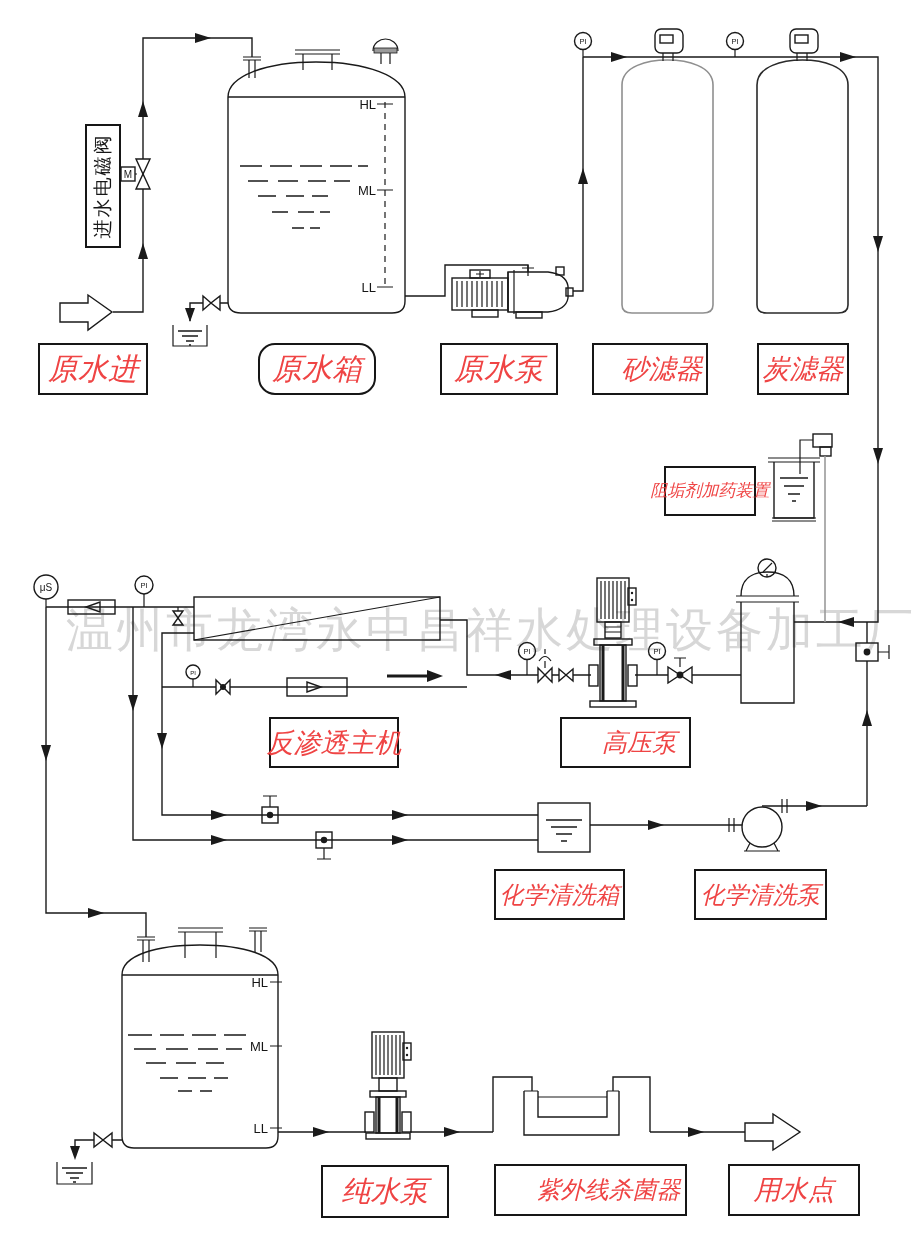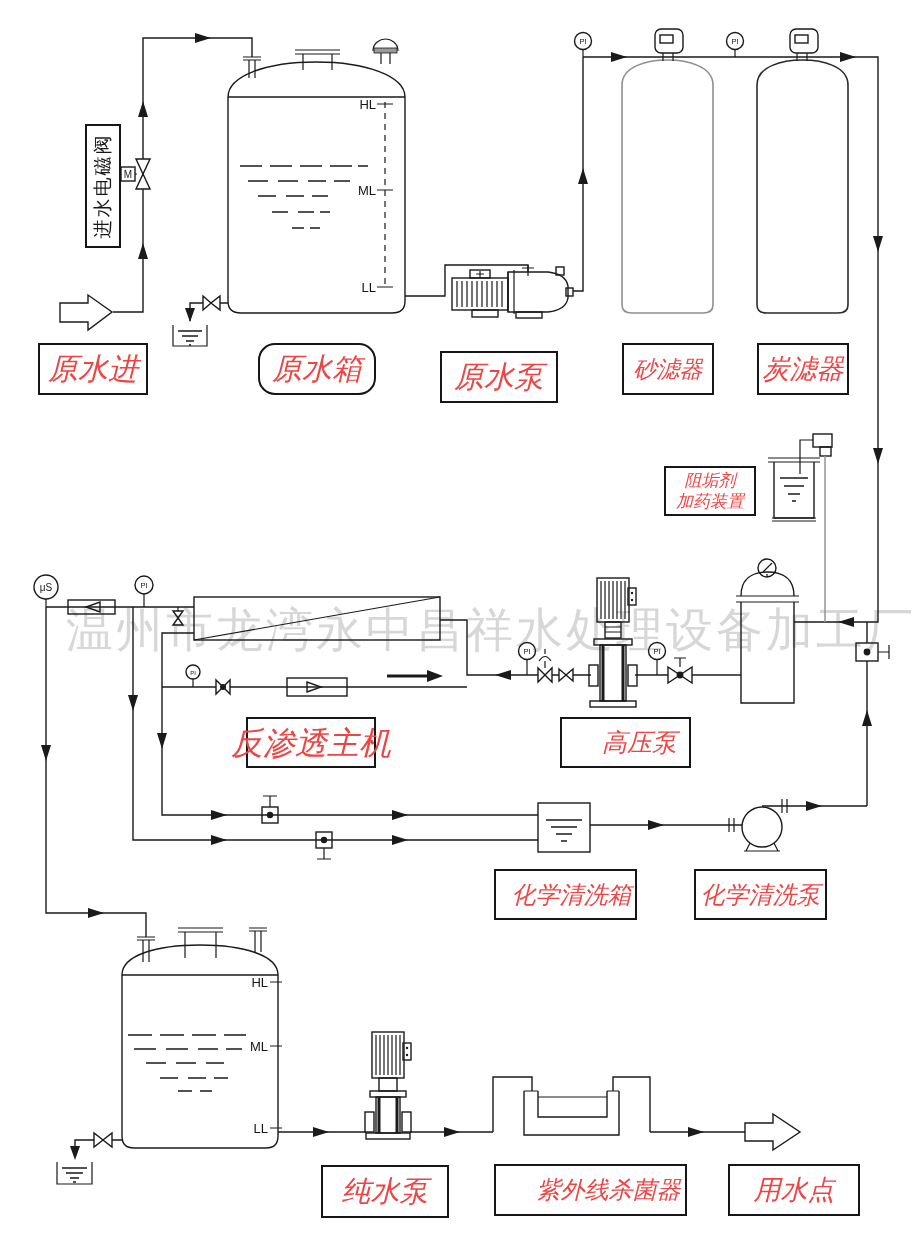--- a/index.html
+++ b/index.html
@@ -8,21 +8,21 @@
   #wm{position:absolute;left:66px;top:599px;z-index:1;font-size:47px;letter-spacing:3px;
       color:#bfbfbf;opacity:.62;white-space:nowrap;font-family:"Liberation Serif",serif;}
   svg{position:absolute;left:0;top:0;z-index:2;}
   .lbl{position:absolute;z-index:3;border:2px solid #161616;background:#ffffff;
        display:flex;align-items:center;justify-content:center;color:#ef4444;
        font-family:"Liberation Serif",serif;white-space:nowrap;font-style:italic;}
   .lbl-v{position:absolute;z-index:3;border:2px solid #161616;background:#fff;color:#161616;
        font-family:"Liberation Serif",serif;}
   .lbl-v span{position:absolute;left:50%;top:50%;transform:translate(-50%,-50%) rotate(-90deg);
        white-space:nowrap;font-size:19px;letter-spacing:2px;}
-  .two-line{flex-direction:column;line-height:1.25;}
+  .two-line{flex-direction:row;line-height:1.25;}
   .pipe{stroke:#1a1a1a;stroke-width:1.4;fill:none;}
   .thin{stroke:#1a1a1a;stroke-width:1.2;fill:none;}
   .arr{fill:#1a1a1a;stroke:none;}
   .sym{stroke:#1a1a1a;stroke-width:1.4;fill:#ffffff;}
   .symo{stroke:#1a1a1a;stroke-width:1.4;fill:none;}
   .dash{stroke:#1a1a1a;stroke-width:1.2;fill:none;stroke-dasharray:6 5;}
   .wl{stroke:#1a1a1a;stroke-width:1.5;fill:none;}
   .txt{fill:#161616;font-family:"Liberation Sans",sans-serif;}
 </style>
 </head>
@@ -352,51 +352,51 @@
   </svg>
 
   <div class="lbl" style="left:38px;top:343px;width:106px;height:48px;font-size:30px;">
     <span>原水进</span>
     </div>
 
   <div class="lbl" style="left:258px;top:343px;width:114px;height:48px;font-size:30px;border-radius:17px;">
     <span>原水箱</span>
     </div>
 
-  <div class="lbl" style="left:440px;top:343px;width:114px;height:48px;font-size:30px;margin-top:8px;">
+  <div class="lbl" style="left:440px;top:343px;width:114px;height:48px;font-size:30px;">
     <span>原水泵</span>
     </div>
 
-  <div class="lbl" style="left:622px;top:343px;width:88px;height:48px;font-size:23px;">
+  <div class="lbl" style="left:592px;top:343px;width:88px;height:48px;font-size:27px;padding-left:24px;">
     <span>砂滤器</span>
     </div>
 
   <div class="lbl" style="left:757px;top:343px;width:88px;height:48px;font-size:27px;">
     <span>炭滤器</span>
     </div>
 
   <div class="lbl-v" style="left:85px;top:124px;width:32px;height:120px;">
     <span>进水电磁阀</span>
     </div>
 
   <div class="lbl two-line" style="left:664px;top:466px;width:88px;height:46px;font-size:17px;">
     <span>阻垢剂</span>
     <span>加药装置</span>
     </div>
 
-  <div class="lbl" style="left:246px;top:717px;width:126px;height:47px;font-size:32px;align-items:flex-end;">
+  <div class="lbl" style="left:269px;top:717px;width:126px;height:47px;font-size:27px;">
     <span>反渗透主机</span>
     </div>
 
   <div class="lbl" style="left:560px;top:717px;width:99px;height:47px;font-size:25px;padding-left:28px;">
     <span>高压泵</span>
     </div>
 
 
-  <div class="lbl" style="left:494px;top:869px;width:127px;height:47px;font-size:24px;padding-left:12px;">
+  <div class="lbl" style="left:494px;top:869px;width:127px;height:47px;font-size:24px;">
     <span>化学清洗箱</span>
     </div>
 
   <div class="lbl" style="left:694px;top:869px;width:129px;height:47px;font-size:24px;">
     <span>化学清洗泵</span>
     </div>
 
 
   <div class="lbl" style="left:321px;top:1165px;width:124px;height:49px;font-size:29px;">
     <span>纯水泵</span>

